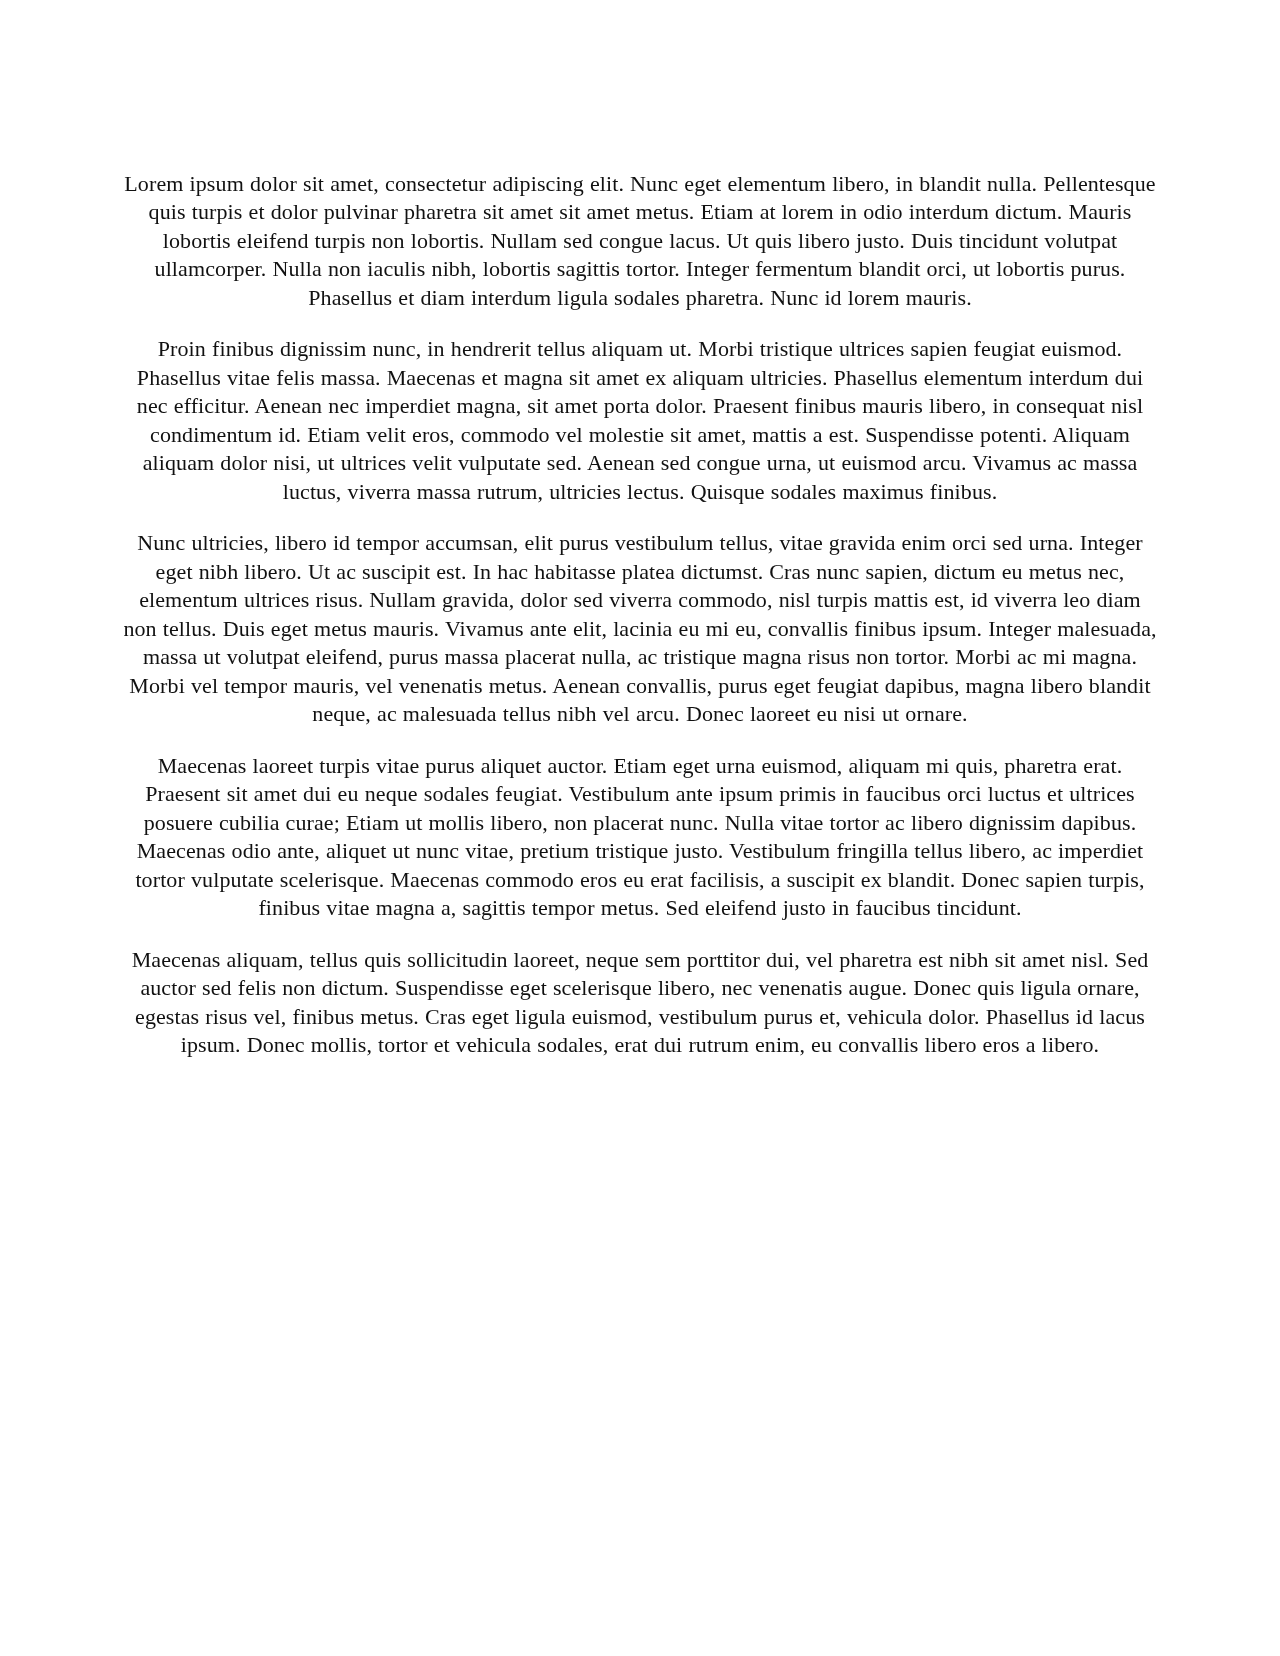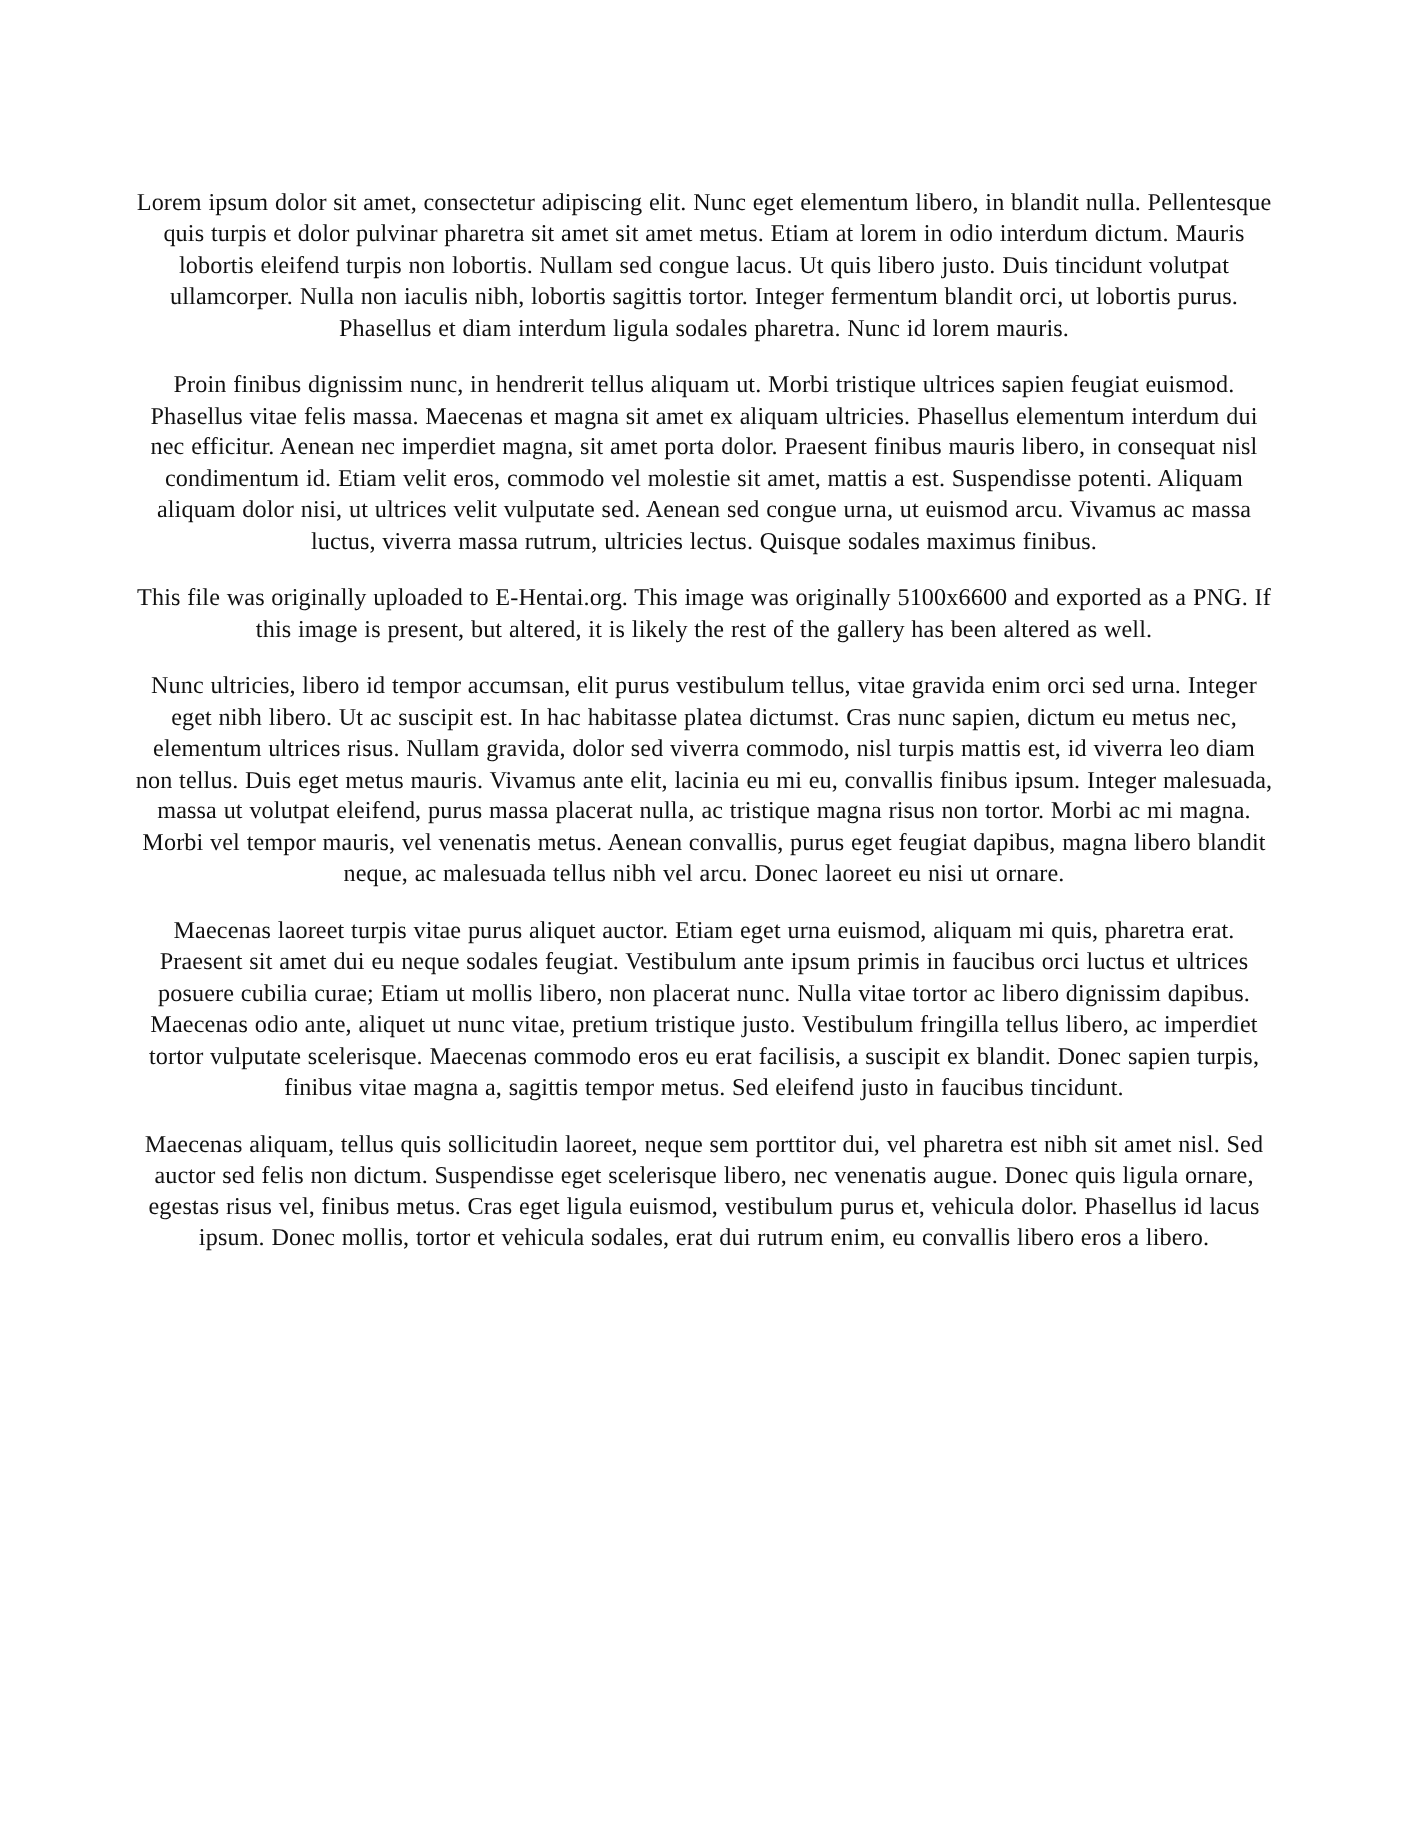--- a/index.html
+++ b/index.html
@@ -31,18 +31,17 @@
     word-spacing: 0.5px;
   }
 </style>
 </head>
 <body>
 
 <div class="page">
   <div class="doc-body">
     <p>Lorem ipsum dolor sit amet, consectetur adipiscing elit. Nunc eget elementum libero, in blandit nulla. Pellentesque quis turpis et dolor pulvinar pharetra sit amet sit amet metus. Etiam at lorem in odio interdum dictum. Mauris lobortis eleifend turpis non lobortis. Nullam sed congue lacus. Ut quis libero justo. Duis tincidunt volutpat ullamcorper. Nulla non iaculis nibh, lobortis sagittis tortor. Integer fermentum blandit orci, ut lobortis purus. Phasellus et diam interdum ligula sodales pharetra. Nunc id lorem mauris.</p>
     <p>Proin finibus dignissim nunc, in hendrerit tellus aliquam ut. Morbi tristique ultrices sapien feugiat euismod. Phasellus vitae felis massa. Maecenas et magna sit amet ex aliquam ultricies. Phasellus elementum interdum dui nec efficitur. Aenean nec imperdiet magna, sit amet porta dolor. Praesent finibus mauris libero, in consequat nisl condimentum id. Etiam velit eros, commodo vel molestie sit amet, mattis a est. Suspendisse potenti. Aliquam aliquam dolor nisi, ut ultrices velit vulputate sed. Aenean sed congue urna, ut euismod arcu. Vivamus ac massa luctus, viverra massa rutrum, ultricies lectus. Quisque sodales maximus finibus.</p>
-    <p>This file was originally uploaded to E-Hentai.org. This image was originally 5100x6600 and exported as a PNG. If this image is present, but altered, it is likely the rest of the gallery has been altered as well.</p>
     <p>Nunc ultricies, libero id tempor accumsan, elit purus vestibulum tellus, vitae gravida enim orci sed urna. Integer eget nibh libero. Ut ac suscipit est. In hac habitasse platea dictumst. Cras nunc sapien, dictum eu metus nec, elementum ultrices risus. Nullam gravida, dolor sed viverra commodo, nisl turpis mattis est, id viverra leo diam non tellus. Duis eget metus mauris. Vivamus ante elit, lacinia eu mi eu, convallis finibus ipsum. Integer malesuada, massa ut volutpat eleifend, purus massa placerat nulla, ac tristique magna risus non tortor. Morbi ac mi magna. Morbi vel tempor mauris, vel venenatis metus. Aenean convallis, purus eget feugiat dapibus, magna libero blandit neque, ac malesuada tellus nibh vel arcu. Donec laoreet eu nisi ut ornare.</p>
     <p>Maecenas laoreet turpis vitae purus aliquet auctor. Etiam eget urna euismod, aliquam mi quis, pharetra erat. Praesent sit amet dui eu neque sodales feugiat. Vestibulum ante ipsum primis in faucibus orci luctus et ultrices posuere cubilia curae; Etiam ut mollis libero, non placerat nunc. Nulla vitae tortor ac libero dignissim dapibus. Maecenas odio ante, aliquet ut nunc vitae, pretium tristique justo. Vestibulum fringilla tellus libero, ac imperdiet tortor vulputate scelerisque. Maecenas commodo eros eu erat facilisis, a suscipit ex blandit. Donec sapien turpis, finibus vitae magna a, sagittis tempor metus. Sed eleifend justo in faucibus tincidunt.</p>
     <p>Maecenas aliquam, tellus quis sollicitudin laoreet, neque sem porttitor dui, vel pharetra est nibh sit amet nisl. Sed auctor sed felis non dictum. Suspendisse eget scelerisque libero, nec venenatis augue. Donec quis ligula ornare, egestas risus vel, finibus metus. Cras eget ligula euismod, vestibulum purus et, vehicula dolor. Phasellus id lacus ipsum. Donec mollis, tortor et vehicula sodales, erat dui rutrum enim, eu convallis libero eros a libero.</p>
   </div>
 </div>
 
 </body></html>

